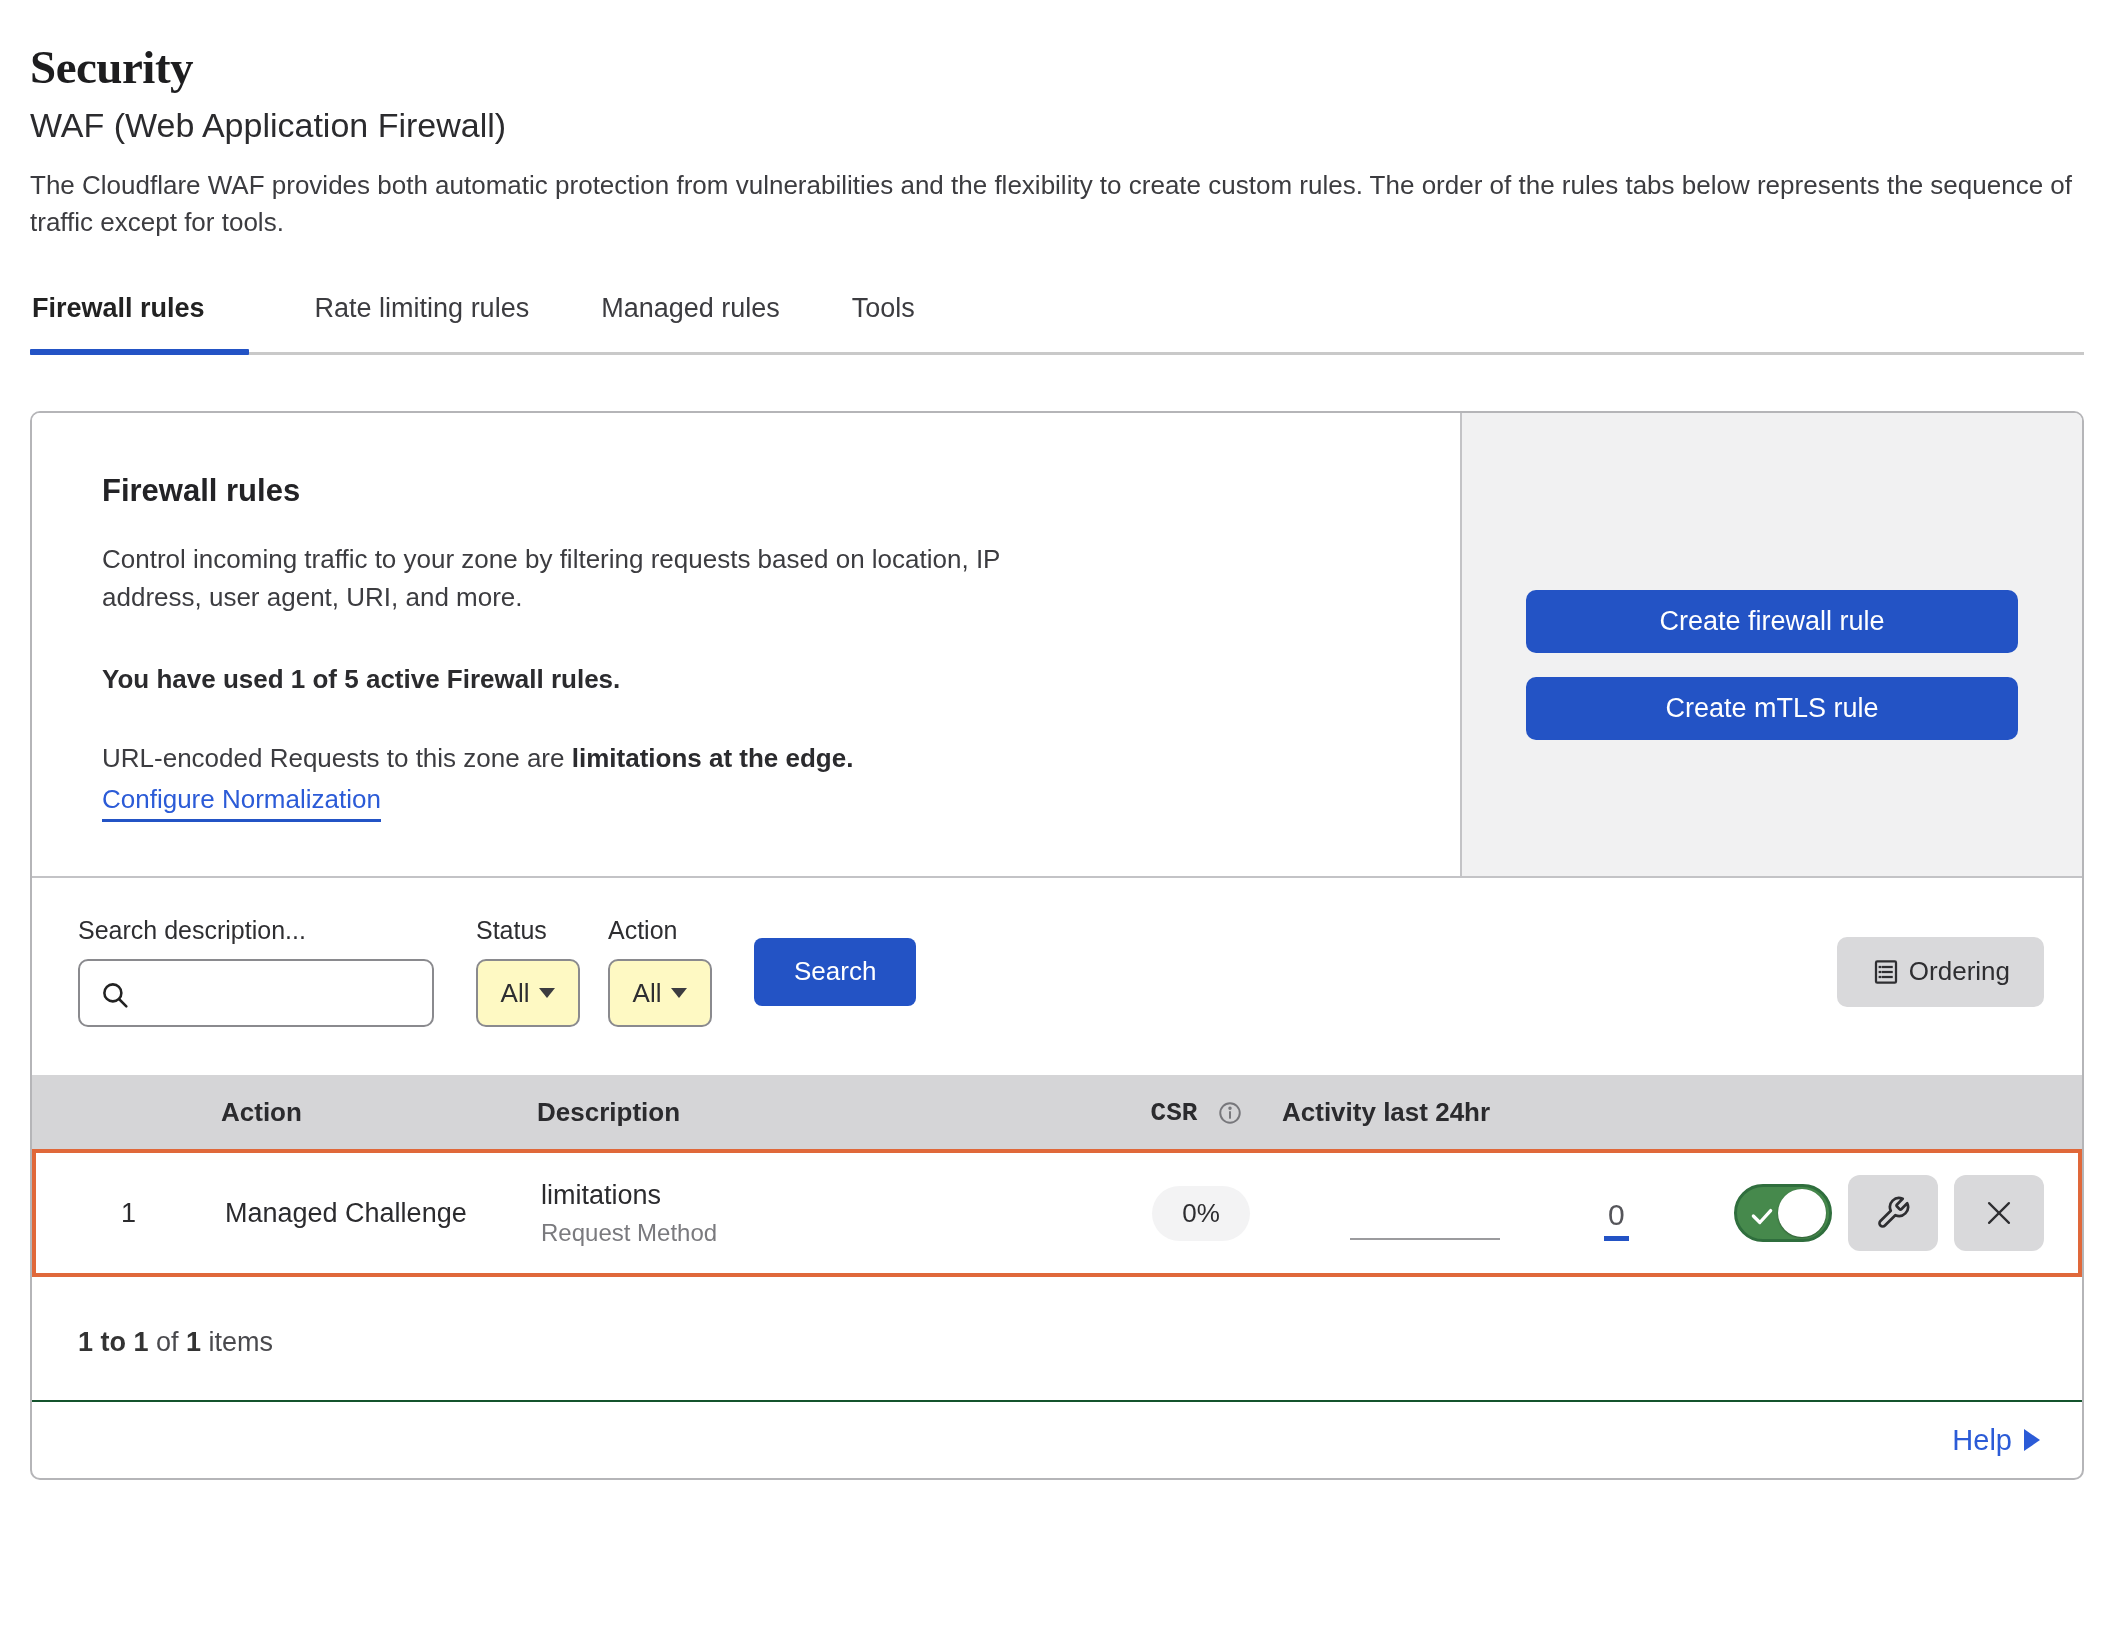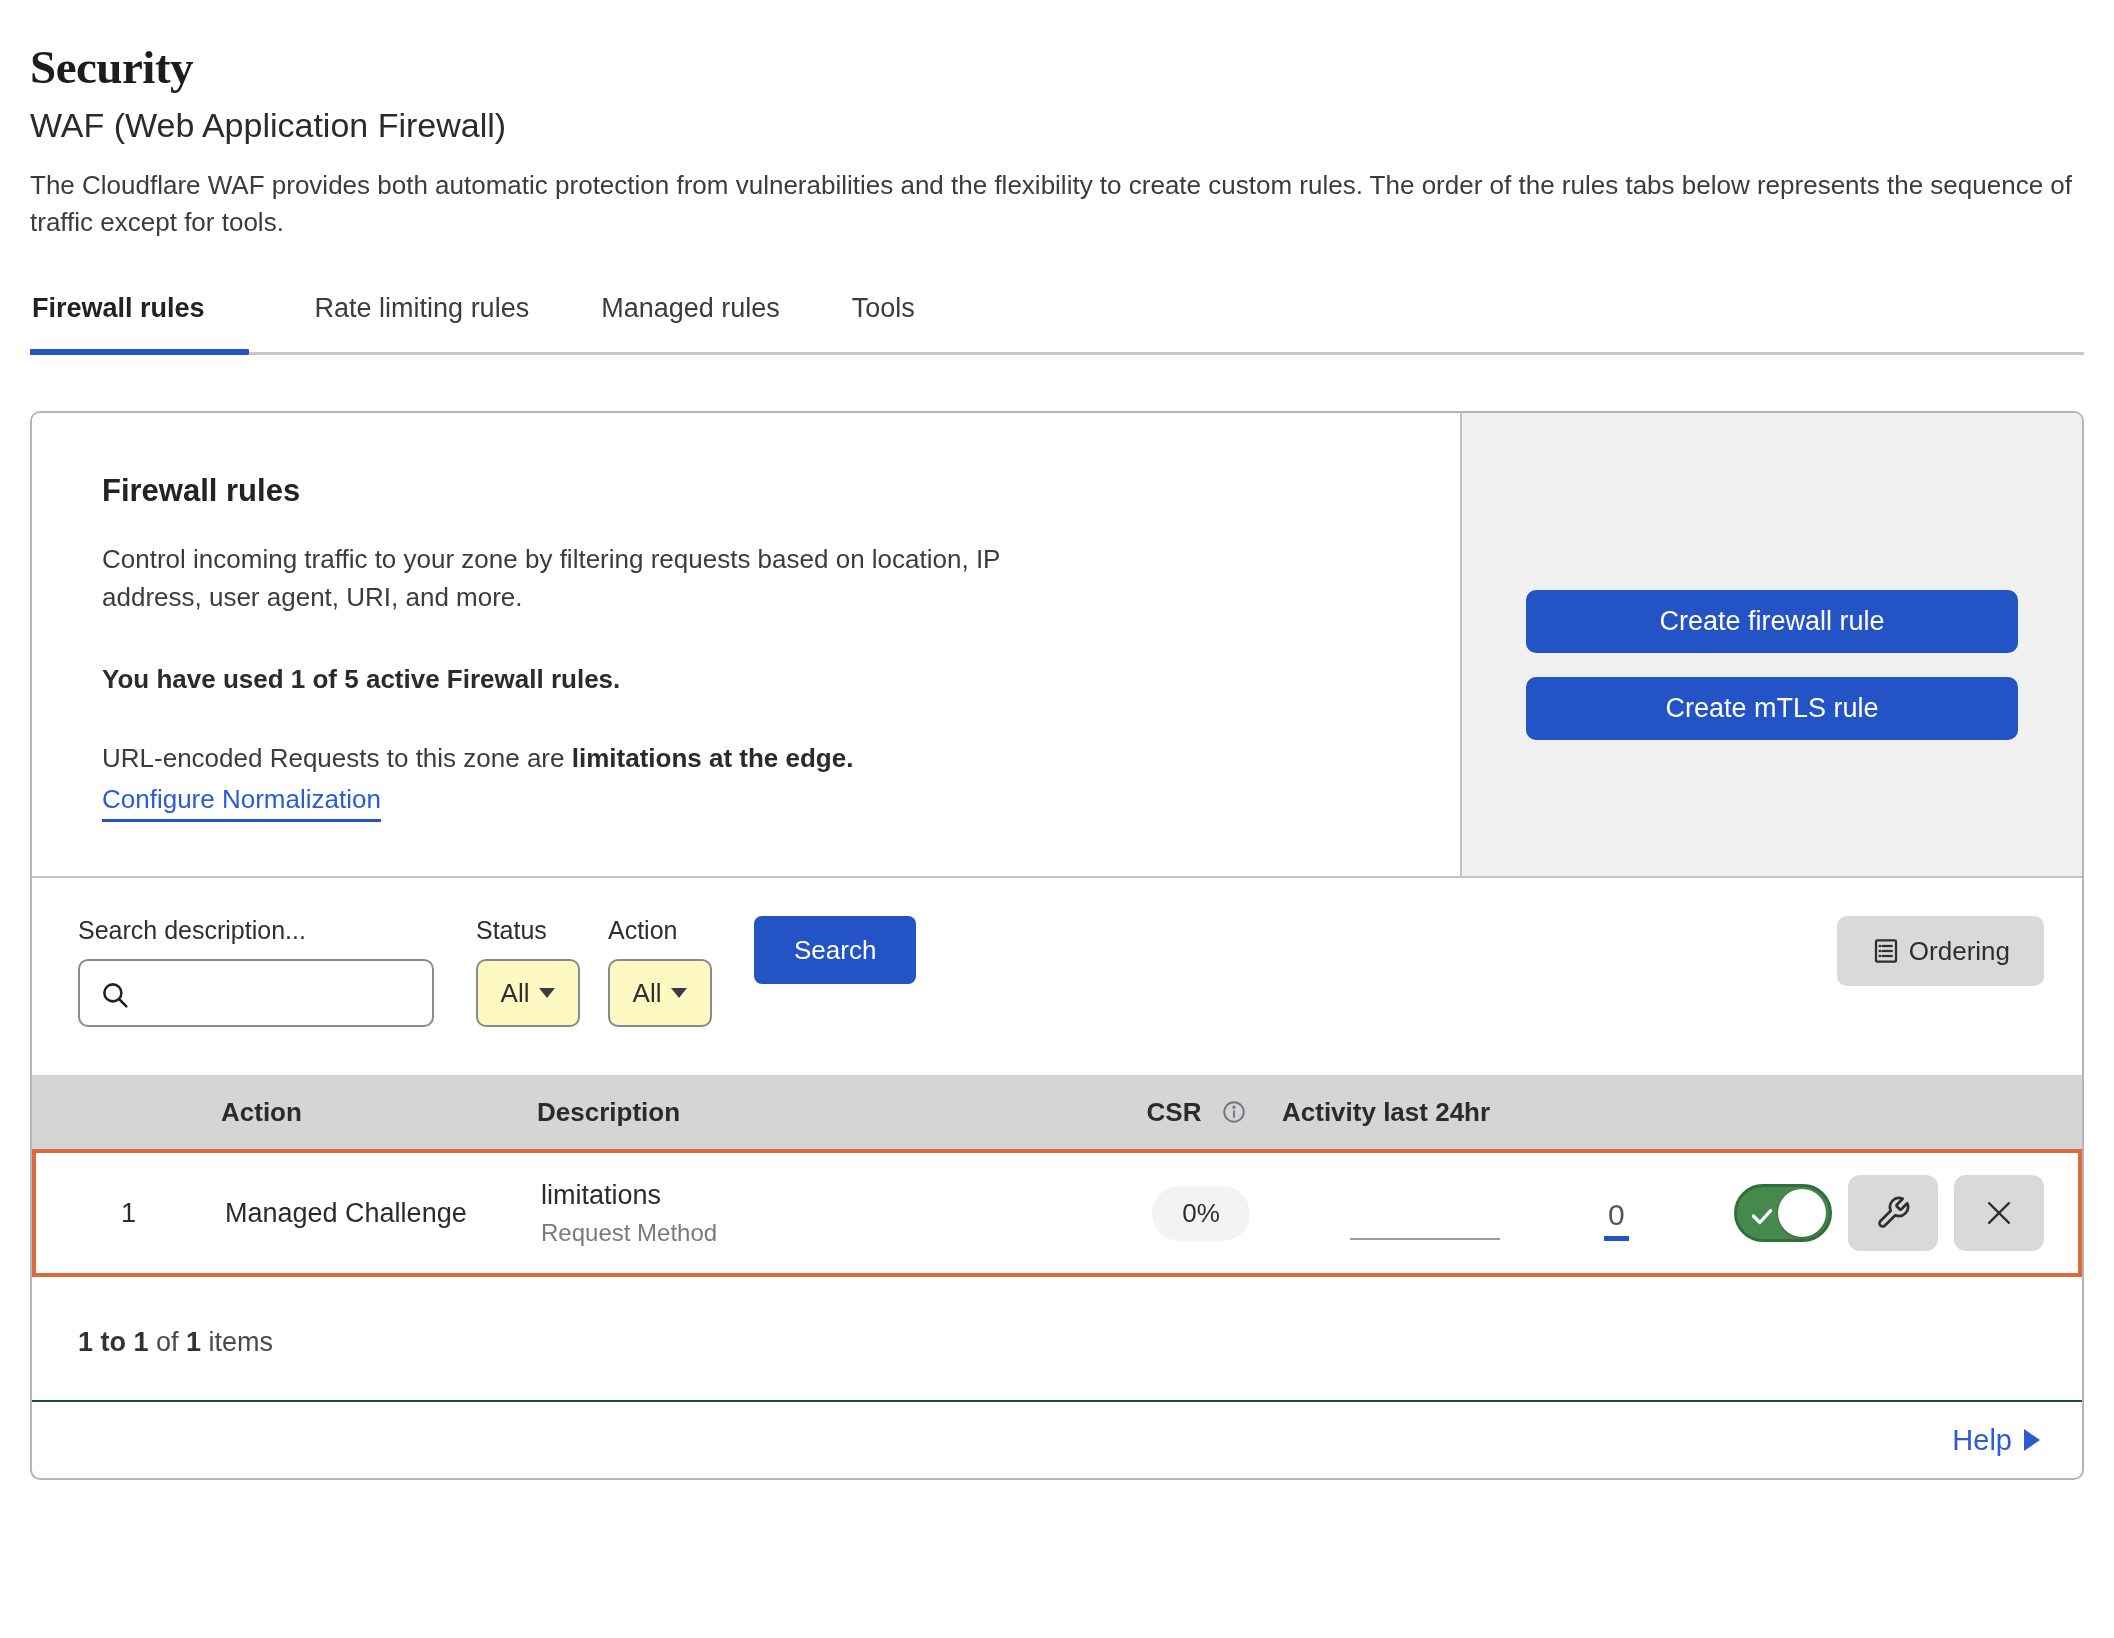--- a/index.html
+++ b/index.html
@@ -65,21 +65,21 @@
     display: inline-block; font-size: 26px; color: #2b5bd7; text-decoration: none;
     border-bottom: 3px solid #2353c5; padding-bottom: 4px; cursor: pointer;
   }
   .btn-primary {
     display: block; width: 100%; height: 63px; border: none; cursor: pointer;
     background: #2353c5; color: #fff; font-size: 27px; border-radius: 10px;
     font-family: inherit;
   }
 
   
-  .filters { display: flex; align-items: flex-start; padding: 38px 38px 48px 46px; }
+  .filters { display: flex; align-items: center; padding: 38px 38px 48px 46px; }
   .filter-group { display: flex; flex-direction: column; }
   .filter-label { font-size: 25px; color: #2e2e31; margin-bottom: 14px; }
   .search-box {
     position: relative; width: 356px; height: 68px;
     border: 2px solid #8a8a8e; border-radius: 10px; background: #fff;
   }
   .search-box input {
     width: 100%; height: 100%; border: none; outline: none; background: transparent;
     padding: 0 16px 0 64px; font-size: 26px; font-family: inherit; color: #333;
   }
@@ -110,21 +110,21 @@
   .thead {
     display: flex; align-items: center; height: 74px;
     background: #d5d5d7; font-size: 26px; font-weight: 700; color: #2b2b2e;
   }
   .col-num { width: 185px; flex: none; text-align: center; }
   .col-action { width: 320px; flex: none; padding-left: 4px; }
   .col-desc { width: 575px; flex: none; }
   .col-csr { width: 170px; flex: none; text-align: center; }
   .col-activity { width: 430px; flex: none; }
   .col-controls { flex: 1; display: flex; justify-content: flex-end; align-items: center; gap: 16px; padding-right: 34px; }
-  .csr-header { display: inline-flex; align-items: center; gap: 20px; justify-content: center; }
+  .csr-header { display: inline-flex; align-items: center; gap: 20px; justify-content: center; font-family: Liberation Mono, monospace; }
 
   .trow {
     display: flex; align-items: center; min-height: 128px;
     background: #fff; border: 4px solid #e0683a;
   }
   .row-num { font-size: 27px; color: #2b2b2e; }
   .row-action { font-size: 27px; color: #2b2b2e; }
   .desc-main { font-size: 27px; color: #2b2b2e; }
   .desc-sub { font-size: 24px; color: #7a7a7e; margin-top: 8px; }
   .csr-pill {

